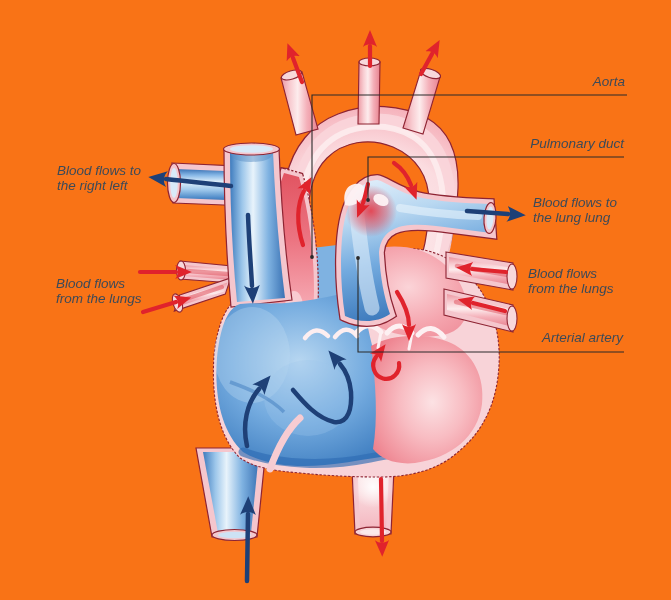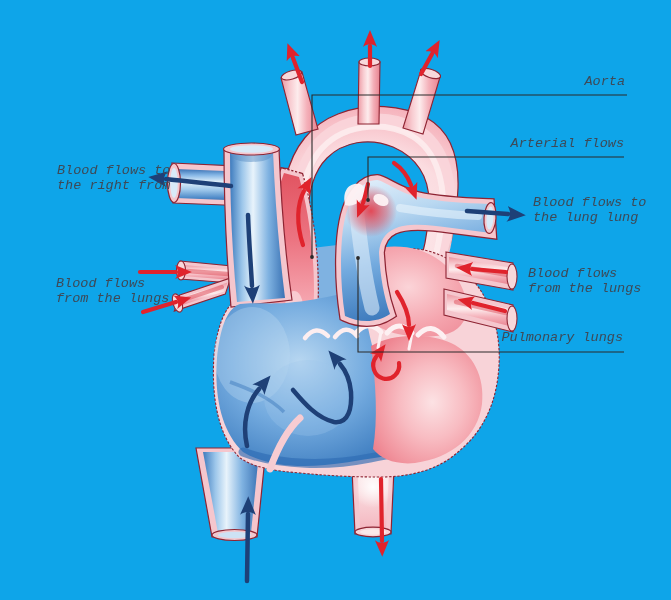--- a/index.html
+++ b/index.html
@@ -1,17 +1,17 @@
 <!DOCTYPE html>
 <html><head>
 <meta charset="utf-8">
 <style>
   html,body{margin:0;padding:0;background:#ffffff;}
-  #stage{position:relative;width:671px;height:600px;background:#0ea5e9;overflow:hidden;
-         font-family:Liberation Mono, monospace;}
+  #stage{position:relative;width:671px;height:600px;background:#f97316;overflow:hidden;
+         font-family:Liberation Sans, sans-serif;}
   svg{position:absolute;left:0;top:0;}
   .lbl{position:absolute;font-style:italic;font-size:13.5px;line-height:15px;
        color:#3d4a58;white-space:nowrap;}
   .lbl.r{text-align:right;}
 </style>
 </head>
 <body>
 
 <div id="stage">
 
@@ -237,28 +237,28 @@
   <circle cx="368" cy="200" r="1.9" fill="#2a2a2a" stroke="none"></circle>
   <path d="M358,258 L358,352 L624,352"></path>
   <circle cx="358" cy="258" r="1.9" fill="#2a2a2a" stroke="none"></circle>
 </g>
 </svg>
 
 <div class="lbl r" style="top:74px;right:46px;">
   <span>Aorta</span>
 </div>
 <div class="lbl r" style="top:136px;right:47px;">
-  <span>Arterial flows</span>
+  <span>Pulmonary duct</span>
 </div>
 <div class="lbl r" style="top:330px;right:48px;">
-  <span>Pulmonary lungs</span>
+  <span>Arterial artery</span>
 </div>
 <div class="lbl" style="top:163px;left:57px;">
   <span>Blood flows to</span><br>
-  <span>the right from</span>
+  <span>the right left</span>
 </div>
 <div class="lbl" style="top:276px;left:56px;">
   <span>Blood flows</span><br>
   <span>from the lungs</span>
 </div>
 <div class="lbl" style="top:195px;left:533px;">
   <span>Blood flows to</span><br>
   <span>the lung lung</span>
 </div>
 <div class="lbl" style="top:266px;left:528px;">

